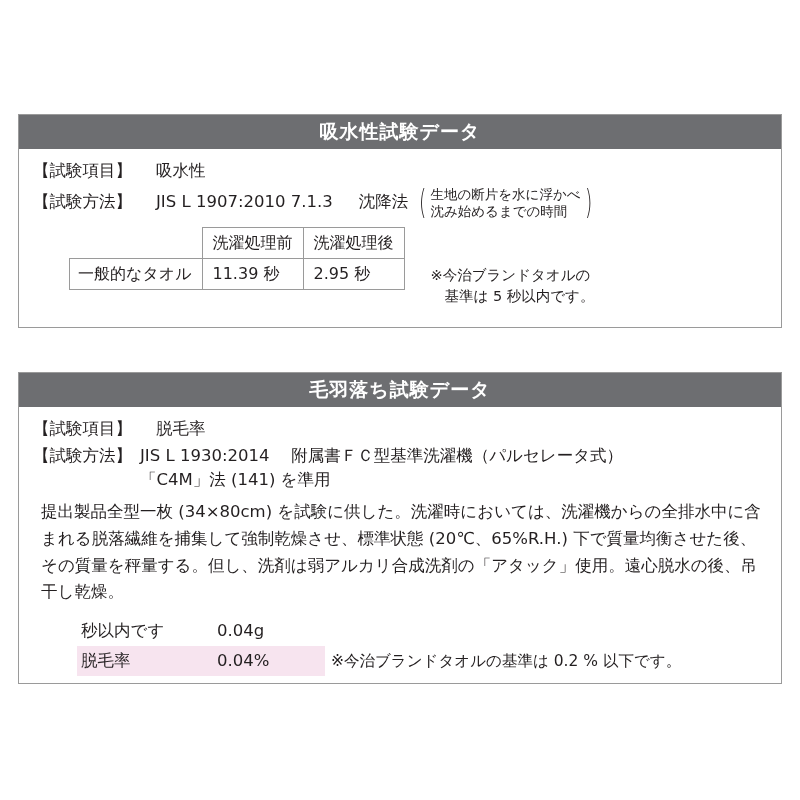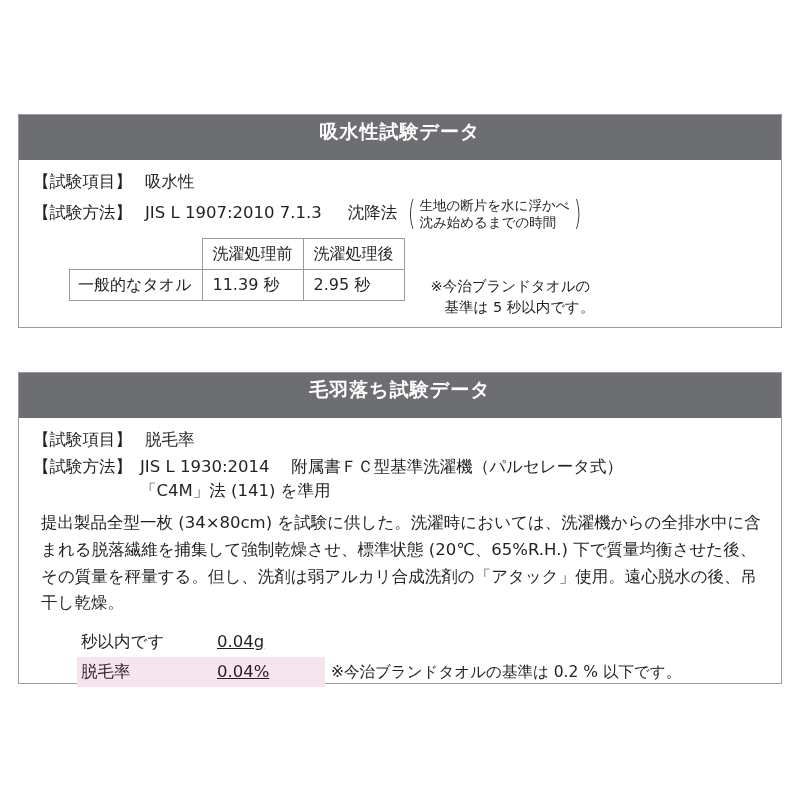--- a/index.html
+++ b/index.html
@@ -30,41 +30,41 @@
   #panel-absorbency { top: 114px; height: 214px; }
   #panel-lint { top: 372px; height: 312px; }
 
   .panel-header {
     background: #6d6e71;
     color: #ffffff;
     text-align: center;
     font-weight: bold;
     font-size: 19px;
     letter-spacing: 1px;
-    padding: 6px 0 18px 0;
+    padding: 6px 0 7px 0;
     line-height: 1.1;
   }
 
   .panel-body {
     padding: 10px 14px 8px 14px;
     font-size: 16.5px;
     line-height: 1.5;
   }
 
   .row {
     display: flex;
     align-items: flex-start;
     margin-bottom: 2px;
   }
   .label-bracket {
     white-space: nowrap;
     font-size: 16.5px;
   }
   .row-val {
-    margin-left: 13px;
+    margin-left: 24px;
     white-space: nowrap;
   }
 
   
   .method-line {
     display: flex;
     align-items: center;
     flex-wrap: nowrap;
   }
   .method-gap { display: inline-block; width: 26px; }
@@ -150,21 +150,20 @@
   }
   .result-name {
     width: 128px;
     padding: 1px 4px;
     white-space: nowrap;
   }
   .result-val {
     width: 104px;
     padding: 1px 4px;
     white-space: nowrap;
-    text-decoration: underline;
   }
   .result-note {
     margin-left: 6px;
     font-size: 15.5px;
     white-space: nowrap;
   }
 </style>
 </head>
 <body>
 

